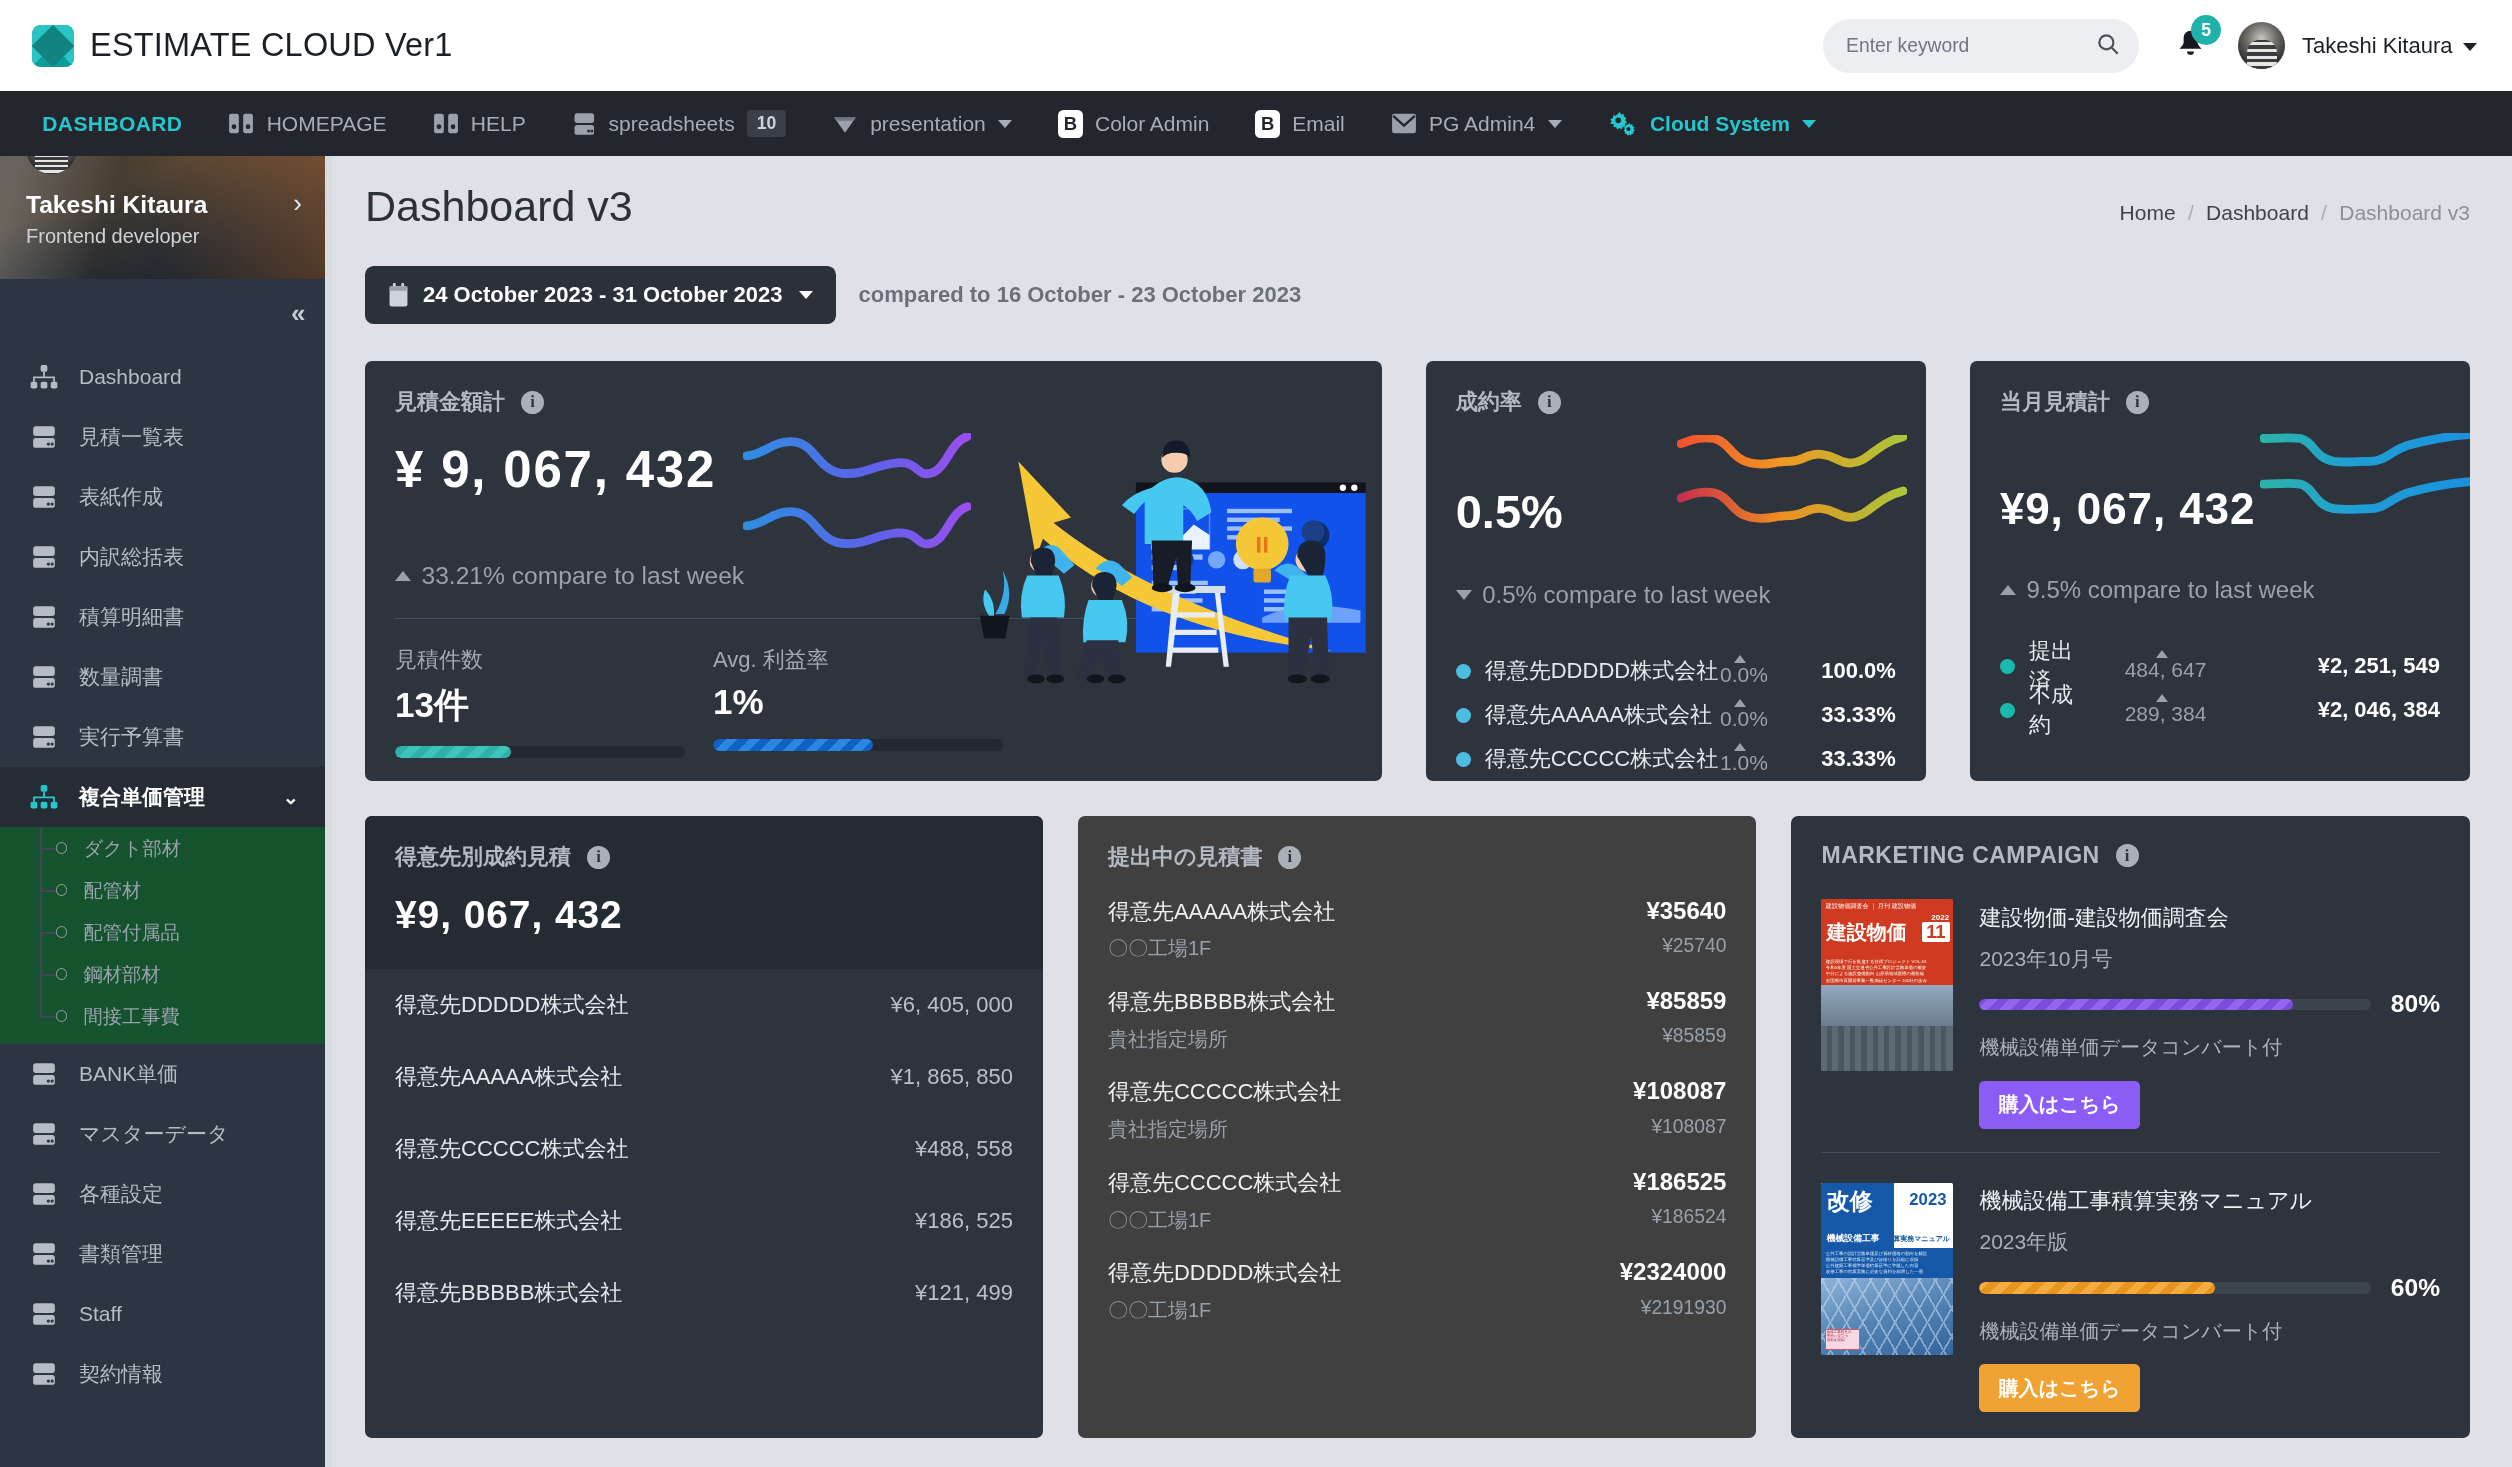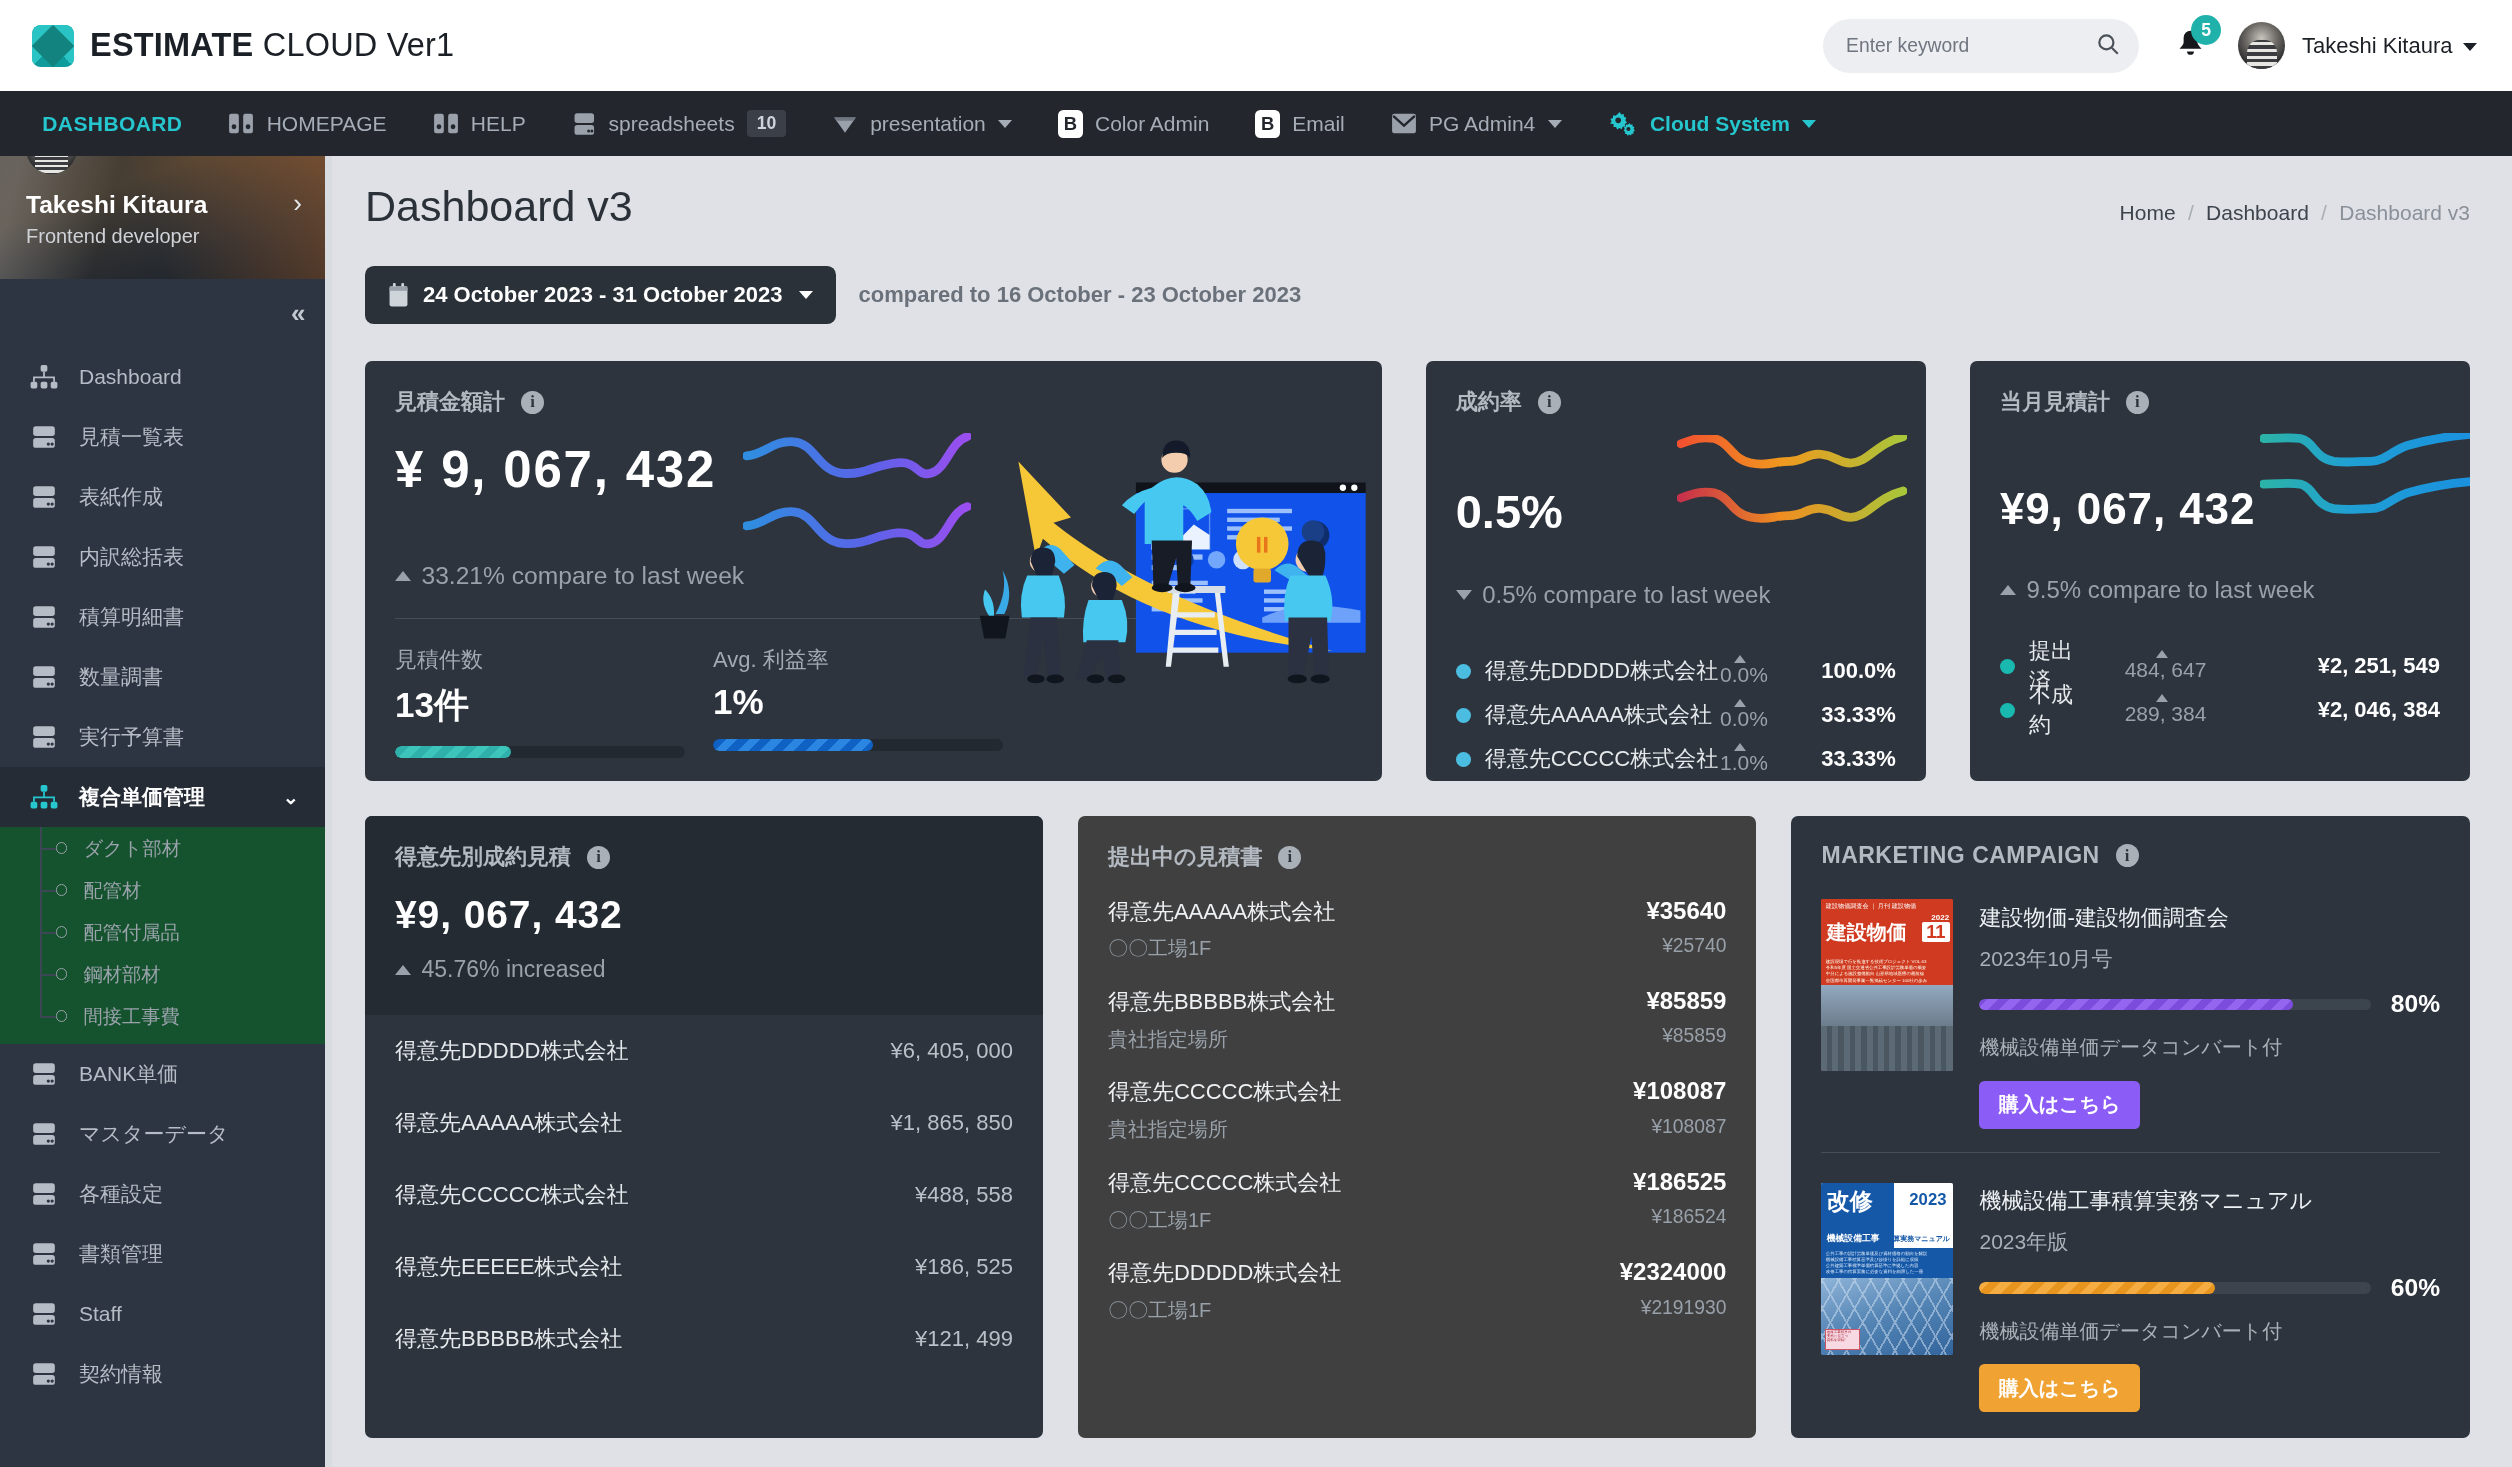--- a/index.html
+++ b/index.html
@@ -26,21 +26,21 @@
     background:
       linear-gradient(135deg, #2bc4c4 0%, #2bc4c4 50%, transparent 50%),
       linear-gradient(-135deg, #2bc4c4 0%, #2bc4c4 50%, transparent 50%);
   }
   .brand-logo:after{
     content:""; position:absolute; left:50%; top:50%;
     width:30px;height:30px; transform:translate(-50%,-50%) rotate(45deg);
     background:#13837f;
   }
   .brand-text { font-size: 32.5px; letter-spacing: 0.2px; color:#1b2026; white-space:nowrap;}
-  .brand-text b { font-weight: 700; }
+  .brand-text b { font-weight: 400; }
   .brand-text span { font-weight: 400; }
 
   .topbar-right { margin-left: auto; display:flex; align-items:center; margin-right: 35px; }
   .searchbox {
     width: 316px; height: 54px; background:#eceef1; border-radius: 27px;
     display:flex; align-items:center; padding: 0 23px; margin-right: 35px;
   }
   .searchbox input {
     border:none; background:transparent; outline:none;
     font-size:19.3px; color:#5d6470; font-family:inherit; flex:1;
@@ -853,24 +853,20 @@
 
   <div class="row2">
 
     <div class="c4">
       <div class="c4-head">
         <div class="card-title">
           <span>得意先別成約見積</span>
           <span class="info-ico">i</span>
         </div>
         <div class="big">¥9, 067, 432</div>
-        <div class="cmp">
-          <i class="tri-up"></i>
-          <span>45.76% increased</span>
-        </div>
       </div>
       <div class="c4-row">
         <span>得意先DDDDD株式会社</span>
         <span class="amt">¥6, 405, 000</span>
       </div>
       <div class="c4-row">
         <span>得意先AAAAA株式会社</span>
         <span class="amt">¥1, 865, 850</span>
       </div>
       <div class="c4-row">

